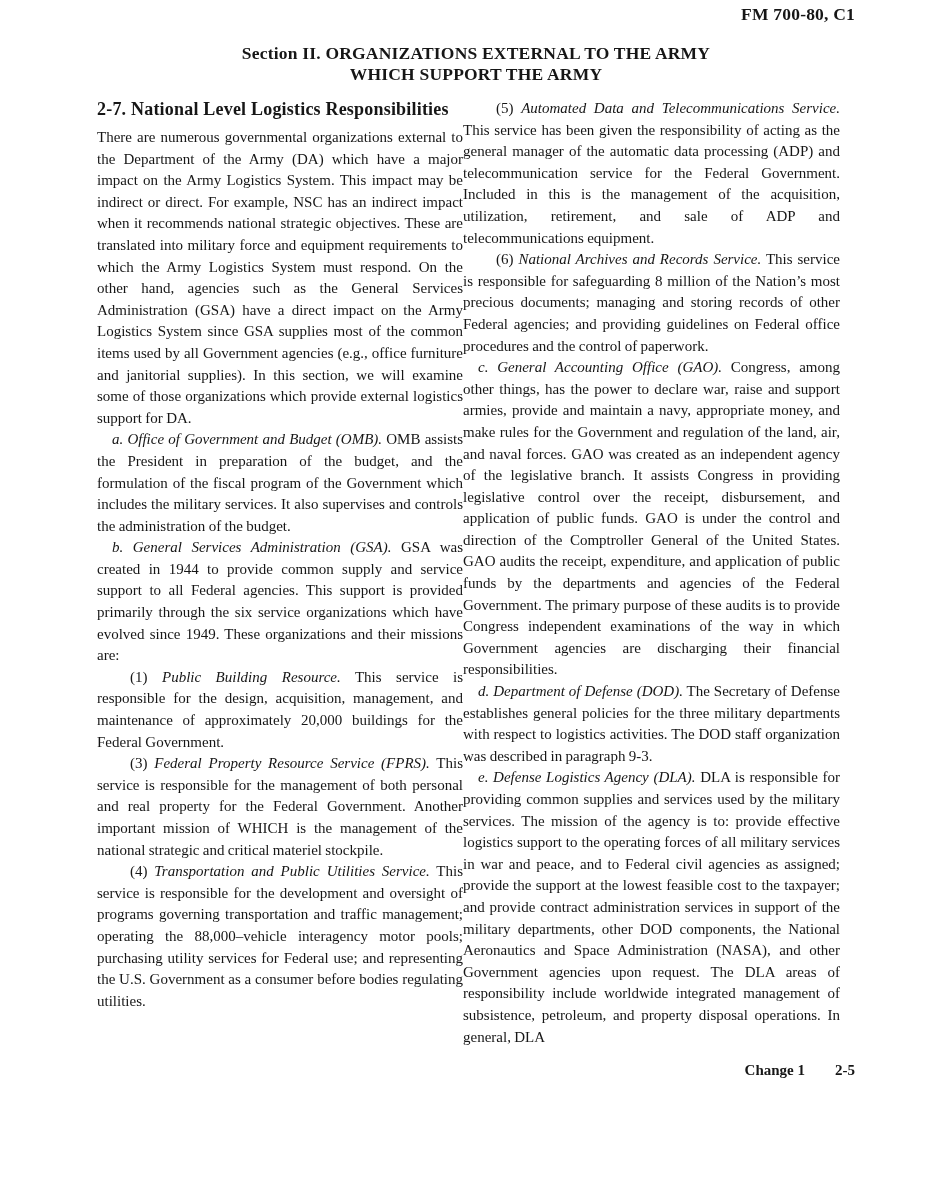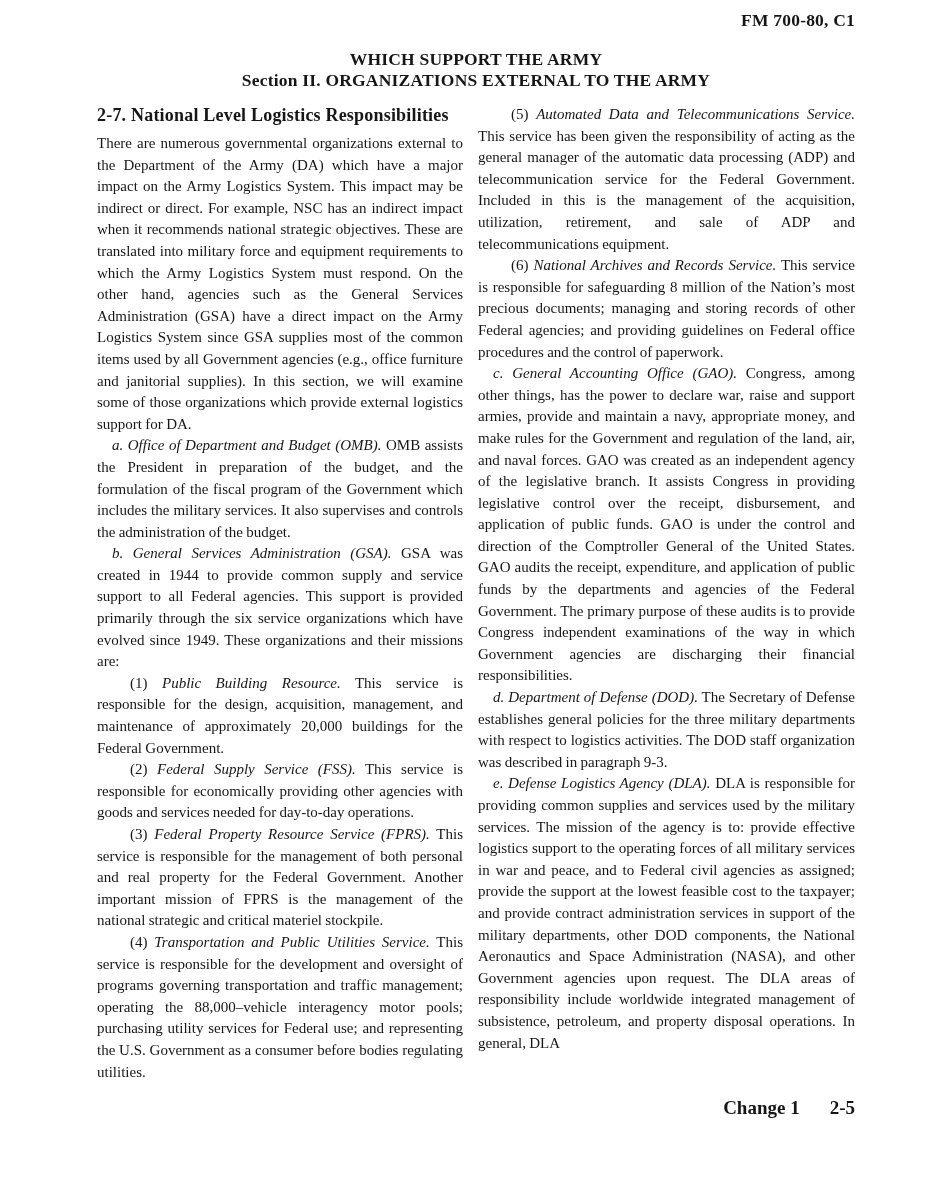--- a/index.html
+++ b/index.html
@@ -12,40 +12,40 @@
     height: 1198px;
     overflow: hidden;
     font-family: "Liberation Serif", "DejaVu Serif", serif;
     color: #161616;
     position: relative;
   }
   .page {
     box-sizing: border-box;
     width: 934px;
     height: 1198px;
-    padding: 10px 79px 0 97px;
+    padding: 4px 79px 0 97px;
   }
   .doc-ref {
     text-align: right;
     font-weight: bold;
     font-size: 17.5px;
     letter-spacing: 0.2px;
     margin: 0 0 18px 0;
   }
   .section-title {
     text-align: center;
     font-weight: bold;
     font-size: 17.5px;
     line-height: 21px;
     letter-spacing: 0.2px;
     margin: 0 0 13px 0;
   }
   .columns {
     display: flex;
-    gap: 15px;
+    gap: 0;
   }
   .col {
     box-sizing: border-box;
   }
   .col-left  { width: 366px; }
   .col-right { width: 377px; }
   .article-heading {
     font-size: 18px;
     font-weight: bold;
     line-height: 23px;
@@ -59,46 +59,45 @@
     text-align: justify;
     margin: 0;
     word-spacing: -0.4px;
   }
   .para.letter { text-indent: 15px; }
   .para.number { text-indent: 33px; }
   .run.italic  { font-style: italic; }
   .footer {
     text-align: right;
     font-weight: bold;
-    font-size: 19px;
+    font-size: 15px;
     margin-top: 14px;
   }
   .footer .page-num { margin-left: 30px; }
 </style>
 </head>
 <body>
 
 <div class="page">
 
   <div class="doc-ref">FM 700-80, C1</div>
 
   <div class="section-title">
+    <div>Section II. ORGANIZATIONS EXTERNAL TO THE ARMY</div>
     <div>WHICH SUPPORT THE ARMY</div>
-    <div>Section II. ORGANIZATIONS EXTERNAL TO THE ARMY</div>
   </div>
 
   <div class="columns">
     <div class="col col-left">
       <h2 class="article-heading">2-7. National Level Logistics Responsibilities</h2>
     <p class="para flush"><span class="run">There are numerous governmental organizations external to the Department of the Army (DA) which have a major impact on the Army Logistics System. This impact may be indirect or direct. For example, NSC has an indirect impact when it recommends national strategic objectives. These are translated into military force and equipment requirements to which the Army Logistics System must respond. On the other hand, agencies such as the General Services Administration (GSA) have a direct impact on the Army Logistics System since GSA supplies most of the common items used by all Government agencies (e.g., office furniture and janitorial supplies). In this section, we will examine some of those organizations which provide external logistics support for DA.</span></p>
-        <p class="para letter"><span class="run italic">a. Office of Department and Budget (OMB).</span><span class="run"> OMB assists the President in preparation of the budget, and the formulation of the fiscal program of the Government which includes the military services. It also supervises and controls the administration of the budget.</span></p>
+        <p class="para letter"><span class="run italic">a. Office of Government and Budget (OMB).</span><span class="run"> OMB assists the President in preparation of the budget, and the formulation of the fiscal program of the Government which includes the military services. It also supervises and controls the administration of the budget.</span></p>
         <p class="para letter"><span class="run italic">b. General Services Administration (GSA).</span><span class="run"> GSA was created in 1944 to provide common supply and service support to all Federal agencies. This support is provided primarily through the six service organizations which have evolved since 1949. These organizations and their missions are:</span></p>
         <p class="para number"><span class="run">(1) </span><span class="run italic">Public Building Resource.</span><span class="run"> This service is responsible for the design, acquisition, management, and maintenance of approximately 20,000 buildings for the Federal Government.</span></p>
-        <p class="para number"><span class="run">(2) </span><span class="run italic">Federal Supply Service (FSS).</span><span class="run"> This service is responsible for economically providing other agencies with goods and services needed for day-to-day operations.</span></p>
-        <p class="para number"><span class="run">(3) </span><span class="run italic">Federal Property Resource Service (FPRS).</span><span class="run"> This service is responsible for the management of both personal and real property for the Federal Government. Another important mission of FPRS is the management of the national strategic and critical materiel stockpile.</span></p>
+        <p class="para number"><span class="run">(3) </span><span class="run italic">Federal Property Resource Service (FPRS).</span><span class="run"> This service is responsible for the management of both personal and real property for the Federal Government. Another important mission of WHICH is the management of the national strategic and critical materiel stockpile.</span></p>
         <p class="para number"><span class="run">(4) </span><span class="run italic">Transportation and Public Utilities Service.</span><span class="run"> This service is responsible for the development and oversight of programs governing transportation and traffic management; operating the 88,000–vehicle interagency motor pools; purchasing utility services for Federal use; and representing the U.S. Government as a consumer before bodies regulating utilities.</span></p>
       </div>
     <div class="col col-right">
     <p class="para number"><span class="run">(5) </span><span class="run italic">Automated Data and Telecommunications Service.</span><span class="run"> This service has been given the responsibility of acting as the general manager of the automatic data processing (ADP) and telecommunication service for the Federal Government. Included in this is the management of the acquisition, utilization, retirement, and sale of ADP and telecommunications equipment.</span></p>
         <p class="para number"><span class="run">(6) </span><span class="run italic">National Archives and Records Service.</span><span class="run"> This service is responsible for safeguarding 8 million of the Nation’s most precious documents; managing and storing records of other Federal agencies; and providing guidelines on Federal office procedures and the control of paperwork.</span></p>
         <p class="para letter"><span class="run italic">c. General Accounting Office (GAO).</span><span class="run"> Congress, among other things, has the power to declare war, raise and support armies, provide and maintain a navy, appropriate money, and make rules for the Government and regulation of the land, air, and naval forces. GAO was created as an independent agency of the legislative branch. It assists Congress in providing legislative control over the receipt, disbursement, and application of public funds. GAO is under the control and direction of the Comptroller General of the United States. GAO audits the receipt, expenditure, and application of public funds by the departments and agencies of the Federal Government. The primary purpose of these audits is to provide Congress independent examinations of the way in which Government agencies are discharging their financial responsibilities.</span></p>
         <p class="para letter"><span class="run italic">d. Department of Defense (DOD).</span><span class="run"> The Secretary of Defense establishes general policies for the three military departments with respect to logistics activities. The DOD staff organization was described in paragraph 9-3.</span></p>
         <p class="para letter"><span class="run italic">e. Defense Logistics Agency (DLA).</span><span class="run"> DLA is responsible for providing common supplies and services used by the military services. The mission of the agency is to: provide effective logistics support to the operating forces of all military services in war and peace, and to Federal civil agencies as assigned; provide the support at the lowest feasible cost to the taxpayer; and provide contract administration services in support of the military departments, other DOD components, the National Aeronautics and Space Administration (NASA), and other Government agencies upon request. The DLA areas of responsibility include worldwide integrated management of subsistence, petroleum, and property disposal operations. In general, DLA</span></p>
       </div>
   </div>

